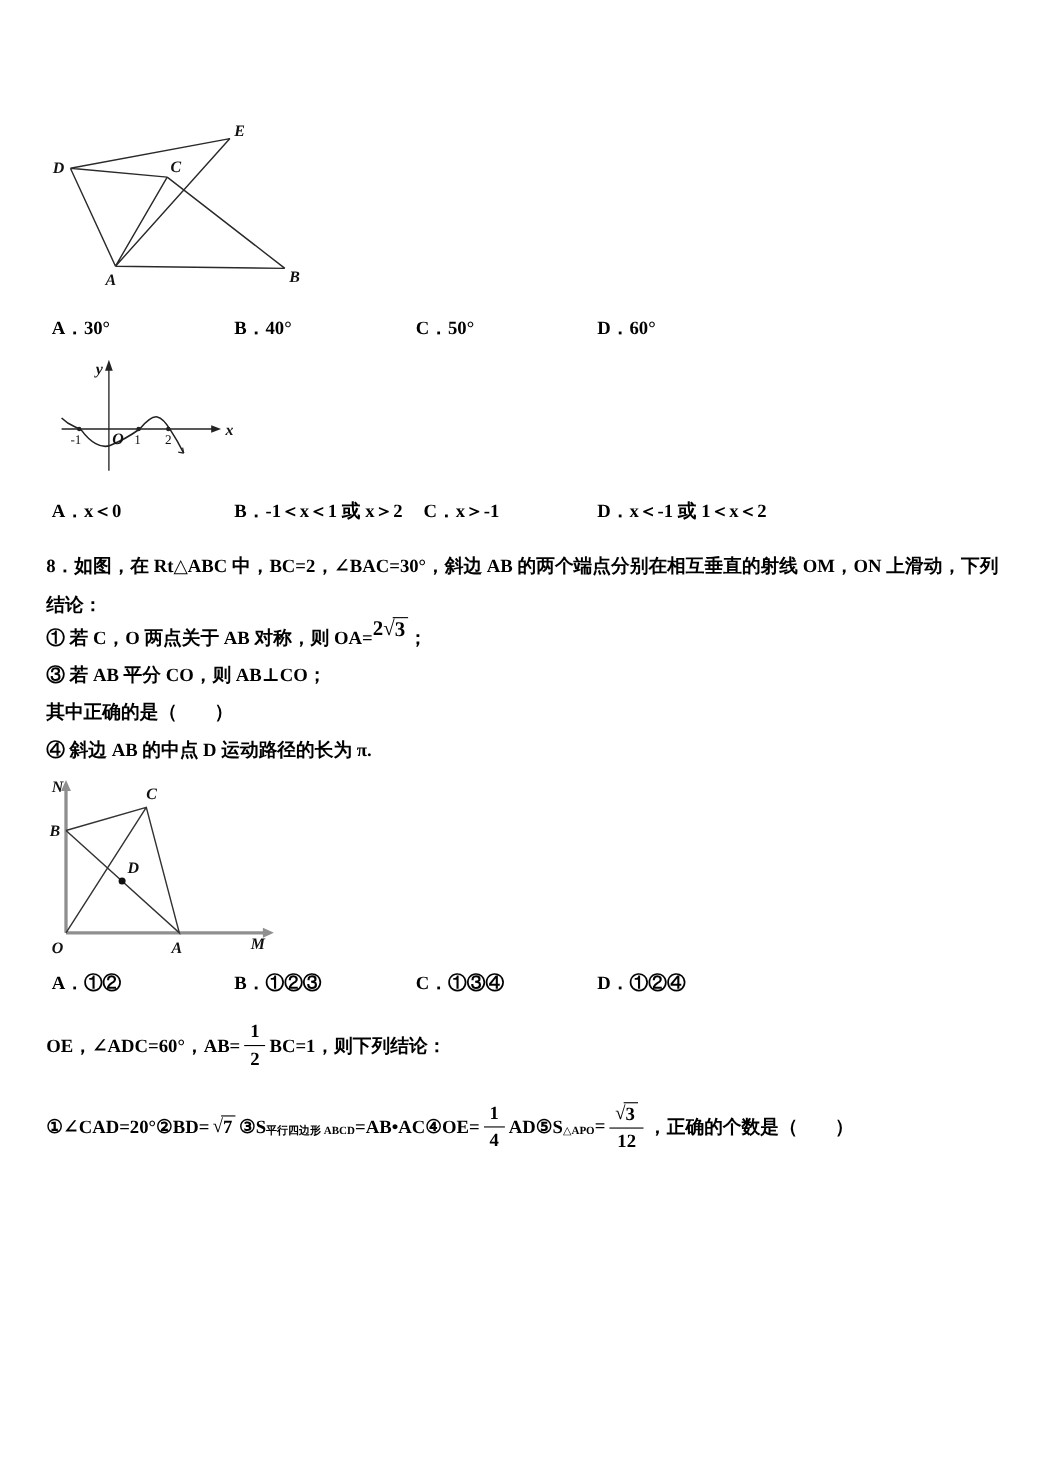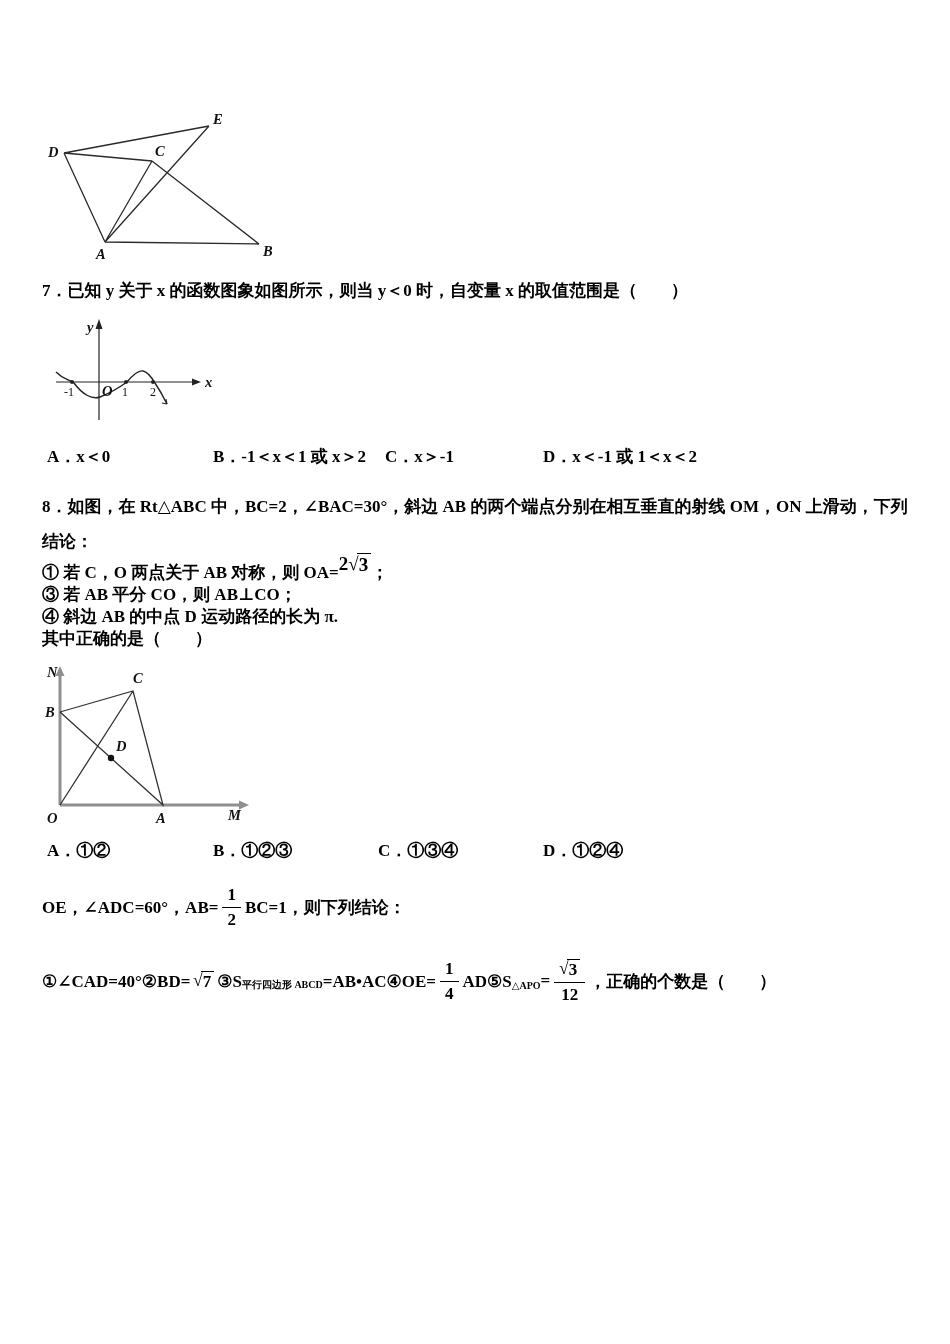--- a/index.html
+++ b/index.html
@@ -26,42 +26,47 @@
   .sqrt{display:inline-flex;align-items:flex-start;line-height:1.05;}
   .sqrt-sym{line-height:1.05;padding-top:1px;}
   .sqrt-body{border-top:1.6px solid #000;margin-left:-2px;padding:1px 3px 0 2px;line-height:1.05;}
   .mline{display:flex;align-items:center;flex-wrap:nowrap;white-space:nowrap;}
   .frac{display:inline-flex;flex-direction:column;align-items:center;line-height:1.05;margin:0 4px;vertical-align:middle;}
   .frac .num{padding:0 5px 3px 5px;border-bottom:1.6px solid #000;display:inline-flex;align-items:flex-start;}
   .frac .den{padding-top:3px;}
   .ssub{font-size:10px;position:relative;top:4px;letter-spacing:0;}
   .mt22{margin-top:22px;} .mt14{margin-top:14px;} .mt18{margin-top:18px;}
   .mt20{margin-top:28px;} .mt13{margin-top:13px;} .mt16{margin-top:8px;}
-  .mt12{margin-top:0;} .mt24{margin-top:24px;} .mt30{margin-top:30px;}
+  .mt12{margin-top:12px;} .mt24{margin-top:24px;} .mt30{margin-top:30px;}
 </style>
 </head>
 <body>
 
 <div class="page">
 
   <svg class="fig fig1" width="265" height="160" viewBox="0 0 265 160">
     <g stroke="#2a2a2a" stroke-width="1.3" fill="none">
       <path d="M22,47 L167,20 M22,47 L110,55 M22,47 L63,136 M110,55 L63,136 M110,55 L217,138 M63,136 L217,138 M63,136 L167,20"></path>
     </g>
     <g class="figlabel">
       <text x="6" y="51">D</text>
       <text x="171" y="18">E</text>
       <text x="113" y="50">C</text>
       <text x="54" y="153">A</text>
       <text x="221" y="150">B</text>
     </g>
   </svg>
 
+  <div class="optrow mt22">
+    <span class="o1">A．30°</span>
+    <span class="o2">B．40°</span>
+    <span class="o3">C．50°</span>
+    <span class="o4">D．60°</span>
+  </div>
 
-  <div class="tline mt14 nowrap">7．已知 y 关于 x 的函数图象如图所示，则当 y＜0 时，自变量 x 的取值范围是（　　）</div>
 
   <svg class="fig fig2" width="165" height="112" viewBox="0 0 165 112">
     <g stroke="#222" stroke-width="1.2" fill="none">
       <line x1="45" y1="10" x2="45" y2="104"></line>
       <line x1="2" y1="66" x2="140" y2="66"></line>
     </g>
     <g fill="#222" stroke="none">
       <polygon points="45,3 41.5,13 48.5,13"></polygon>
       <polygon points="147,66 138,62.5 138,69.5"></polygon>
     </g>
@@ -97,22 +102,22 @@
   <div class="tline mt16">
     <span>① 若 C，O 两点关于 AB 对称，则 OA=</span><span class="raised">
         <span>2</span>
         <span class="sqrt">
           <span class="sqrt-sym">√</span>
           <span class="sqrt-body">3</span>
         </span>
       </span><span>；</span>
   </div>
   <div class="tline mt12">③ 若 AB 平分 CO，则 AB⊥CO；</div>
+  <div class="tline mt12">其中正确的是（　　）</div>
   <div class="tline mt12">④ 斜边 AB 的中点 D 运动路径的长为 π.</div>
-  <div class="tline mt12">其中正确的是（　　）</div>
 
   <svg class="fig fig3" width="215" height="168" viewBox="0 0 215 168">
     <g stroke="#8f8f8f" stroke-width="3" fill="none">
       <line x1="15" y1="10" x2="15" y2="141"></line>
       <line x1="15" y1="141" x2="196" y2="141"></line>
     </g>
     <g fill="#8f8f8f" stroke="none">
       <polygon points="15,2 10.5,12 19.5,12"></polygon>
       <polygon points="204,141 194,136.5 194,145.5"></polygon>
     </g>
@@ -142,21 +147,21 @@
   <div class="mline mt24">
     <span>OE，∠ADC=60°，AB=</span>
     <span class="frac">
       <span class="num">1</span>
       <span class="den">2</span>
     </span>
     <span>BC=1，则下列结论：</span>
   </div>
 
   <div class="mline mt30">
-    <span>①∠CAD=40°②BD=</span>
+    <span>①∠CAD=20°②BD=</span>
     <span class="sqrt" style="margin:0 3px;">
         <span class="sqrt-sym">√</span>
         <span class="sqrt-body">7</span>
       </span>
     <span>③S</span>
     <span class="ssub">平行四边形 ABCD</span>
     <span>=AB•AC④OE=</span>
     <span class="frac">
       <span class="num">1</span>
       <span class="den">4</span>

